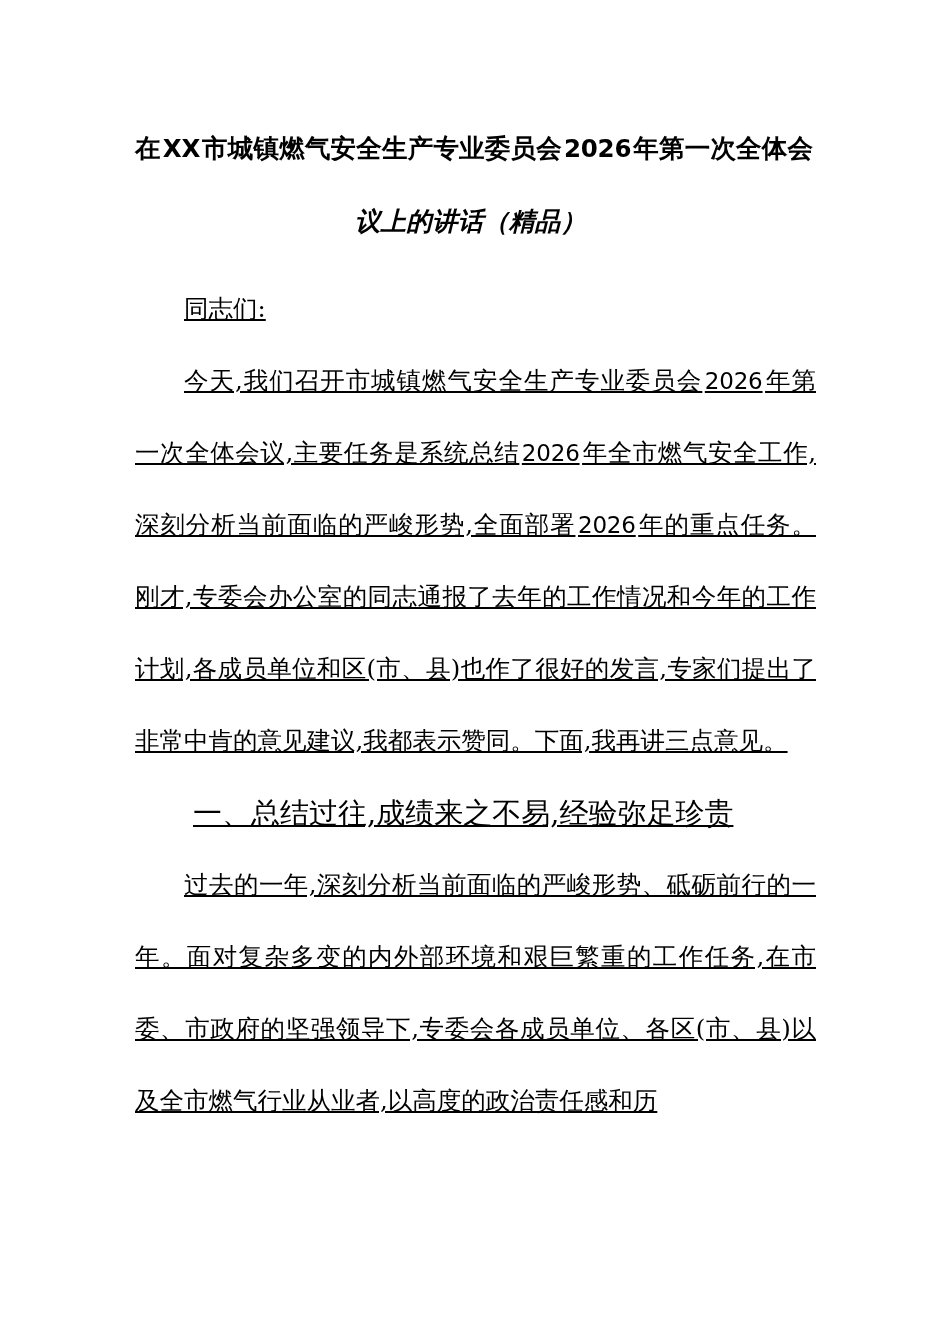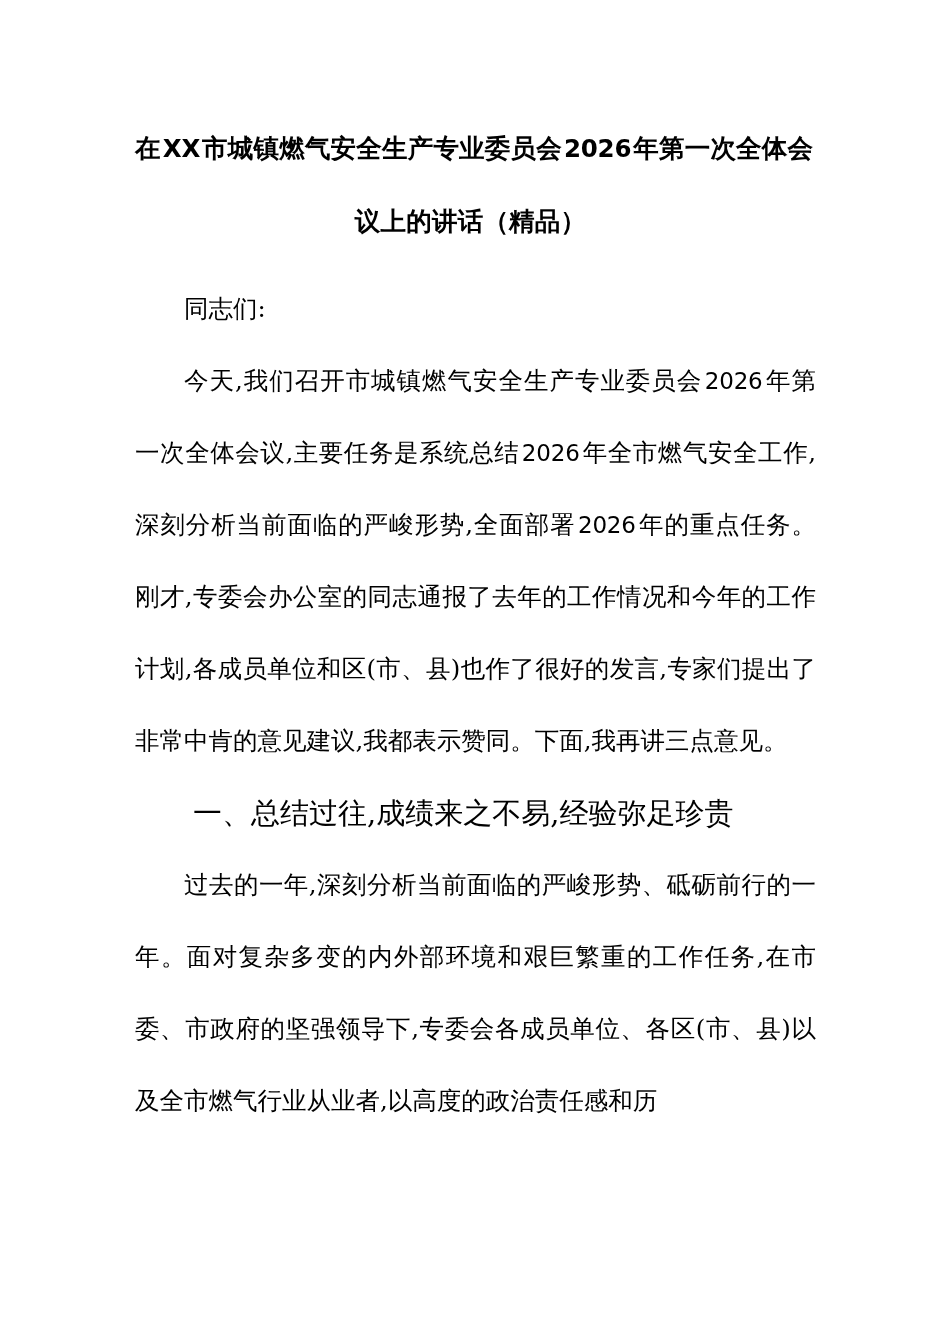--- a/index.html
+++ b/index.html
@@ -48,25 +48,27 @@
   .doc-title .t-line {
     display: block;
   }
   .doc-title .t-line-1 {
     text-align: left;
     margin-left: 0px;
   }
   .doc-title .t-line-2 {
     text-align: center;
     margin-left: -10px;
+    font-style: italic;
   }
 
   
   .body-block {
     margin-top: 16px;
+    text-decoration: underline;
   }
 
   .para {
     font-family: "DejaVu Serif", "Liberation Serif", serif;
     font-size: 24.5px;
     line-height: 72px;
     color: #000000;
     margin: 0;
     text-align: justify;
     text-justify: inter-character;

